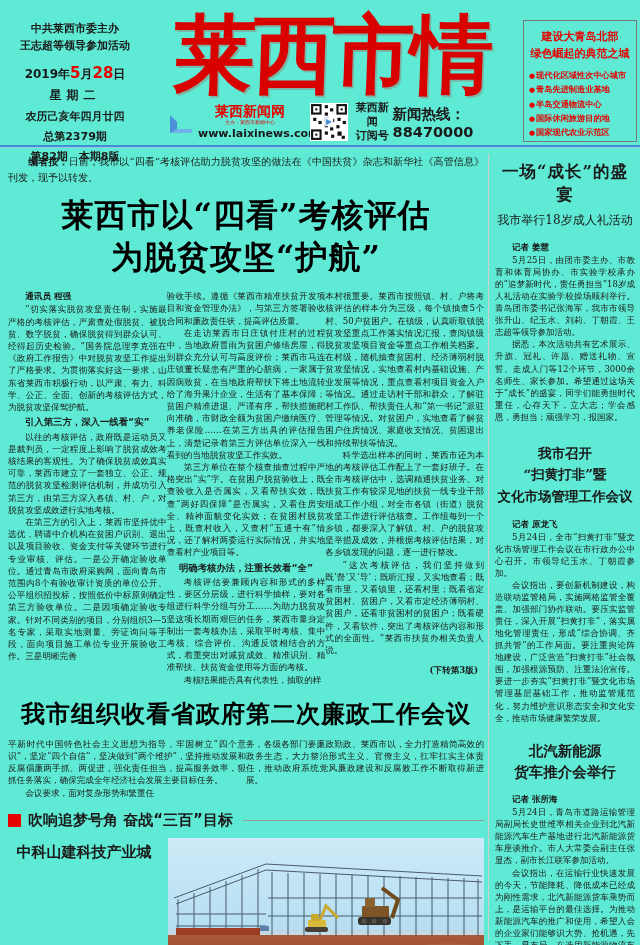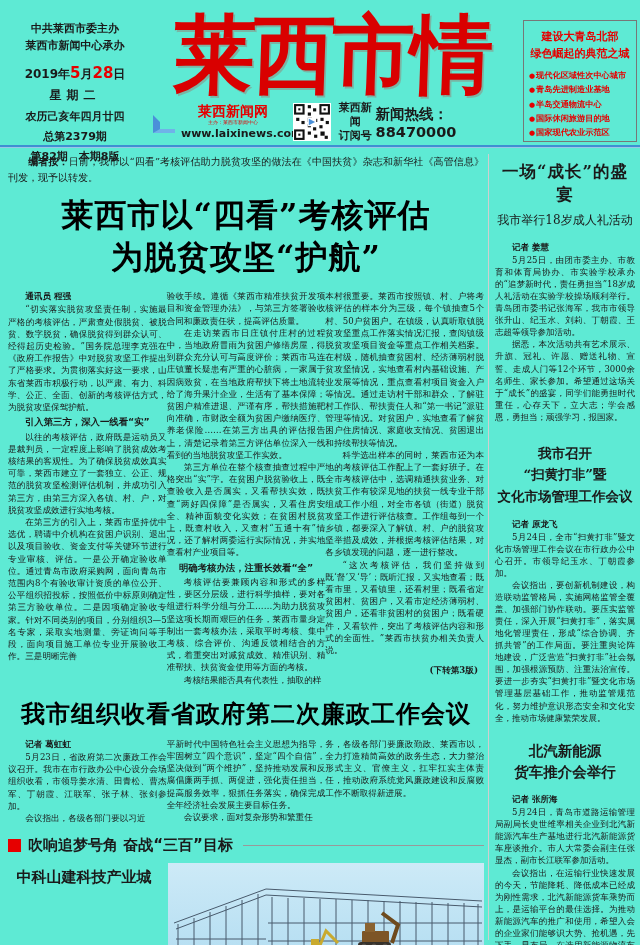--- a/index.html
+++ b/index.html
@@ -17,21 +17,21 @@
   .weekday { margin-top:4px; font-size:12px; font-weight:bold; letter-spacing:5px; }
   .lunar { margin-top:5px; font-size:11px; font-weight:bold; }
   .issue { margin-top:5px; font-size:11px; font-weight:bold; }
   .paper-title {
     position:absolute; left:148px; top:6px; width:368px; height:96px;
     text-align:center; font-size:82px; line-height:96px; font-weight:bold;
     color:#d90000; letter-spacing:-3px; transform:skewX(-2deg) scaleY(1.04);
     text-shadow:2px 2px 0 rgba(217,0,0,0.22);
     white-space:nowrap;
   }
-  .logo-row { position:absolute; left:151px; top:100px; width:366px; height:44px; display:flex; align-items:center; }
+  .logo-row { position:absolute; left:168px; top:100px; width:366px; height:44px; display:flex; align-items:center; }
   .logo-mark { width:26px; height:26px; flex:0 0 auto; }
   .site-block { margin-left:4px; width:104px; text-align:center; }
   .site-name { color:#e60000; font-weight:bold; font-size:14px; font-family:"DejaVu Sans", sans-serif; line-height:1.1; }
   .site-sub { color:#e60000; font-size:5px; line-height:1.2; }
   .site-url { font-size:11px; font-weight:bold; font-family:"DejaVu Sans", sans-serif; margin-top:2px; }
   .qr-box { width:38px; height:38px; margin-left:8px; flex:0 0 auto; }
   .qr-label { margin-left:4px; font-size:11px; font-weight:bold; font-family:"DejaVu Sans", sans-serif; line-height:1.25; text-align:center; }
   .hotline { margin-left:auto; font-size:14.5px; font-weight:bold; font-family:"DejaVu Sans", sans-serif; }
   .promo-box {
     position:absolute; right:3px; top:20px; width:114px; height:122px;
@@ -76,21 +76,21 @@
   .sb-title-md { text-align:center; font-weight:900; font-size:13.5px; line-height:1.6; margin:20px 0 10px 0; }
   .sb-title-md2 { text-align:center; font-weight:900; font-size:14.5px; line-height:1.5; margin:16px 0 10px 0; }
 </style>
 </head>
 <body>
 
 <div class="page">
 
   <div class="masthead-left">
     <div class="org-line">中共莱西市委主办</div>
-    <div class="org-line">莱西市新闻中心承办</div>
+    <div class="org-line">王志超等领导参加活动</div>
     <div class="date-line"><span>2019年</span><span class="num">5</span><span>月</span><span class="num">28</span><span>日</span></div>
     <div class="weekday">星期二</div>
     <div class="lunar">农历己亥年四月廿四</div>
     <div class="issue">总第2379期</div>
     <div class="issue">第82期　本期8版</div>
   </div>
 
   <div class="paper-title">莱西市情</div>
 
   <div class="logo-row">
@@ -192,25 +192,20 @@
         <p style="text-indent:0">本村很重要。莱西市按照镇、村、户将考核评估的样本分为三级，每个镇抽查5个村、50户贫困户。在镇级，认真听取镇脱贫攻坚重点工作落实情况汇报，查阅镇级脱贫攻坚项目资金等重点工作相关档案。在村级，随机抽查贫困村、经济薄弱村脱贫攻坚情况，实地查看村内基础设施、产业发展等情况，重点查看村项目资金入户等情况。通过走访村干部和群众，了解驻村工作队、帮扶责任人和“第一书记”派驻管理等情况。对贫困户，实地查看了解贫困户住房情况、家庭收支情况、贫困退出和持续帮扶等情况。</p>
         <p>科学选出样本的同时，莱西市还为本地的考核评估工作配上了一套好班子。在全市考核评估中，选调精通扶贫业务、对扶贫工作有较深见地的扶贫一线专业干部组成工作小组，对全市各镇（街道）脱贫攻坚工作进行评估核查。工作组每到一个乡镇，都要深入了解镇、村、户的脱贫攻坚举措及成效，并根据考核评估结果，对各乡镇发现的问题，逐一进行整改。</p>
         <p>“这次考核评估，我们坚持做到既‘督’又‘导’；既听汇报，又实地查看；既看市里，又看镇里，还看村里；既看省定贫困村、贫困户，又看市定经济薄弱村、贫困户，还看非贫困村的贫困户；既看硬件，又看软件，突出了考核评估内容和形式的全面性。”莱西市扶贫办相关负责人说。</p>
         <div class="turn-note">(下转第3版)</div>
       </div>
     </div>
 
     <div class="gov-headline">我市组织收看省政府第二次廉政工作会议</div>
 
     <div class="cols">
-      <div class="col">
-        <div class="byline">记者 葛虹虹</div>
-        <p>5月23日，省政府第二次廉政工作会议召开。我市在市行政办公中心设分会场组织收看，市领导姜水清、田青松、曹杰军、丁朝霞、江联军、张子林、张剑参加。</p>
-        <p>会议指出，各级各部门要以习近</p>
-      </div>
       <div class="col">
         <p style="text-indent:0">平新时代中国特色社会主义思想为指导，牢固树立“四个意识”，坚定“四个自信”，坚决做到“两个维护”，坚持推动发展和反腐倡廉两手抓、两促进，强化责任担当，提高服务效率，狠抓任务落实，确保完成全年经济社会发展主要目标任务。</p>
         <p>会议要求，面对复杂形势和繁重任</p>
       </div>
       <div class="col">
         <p style="text-indent:0">务，各级各部门要廉政勤政、莱西市以，全力打造精简高效的政务生态，大力整治形式主义、官僚主义，扛牢扛实主体责任，推动政府系统党风廉政建设和反腐败工作不断取得新进展。</p>
       </div>
     </div>
 
     <div class="banner">

